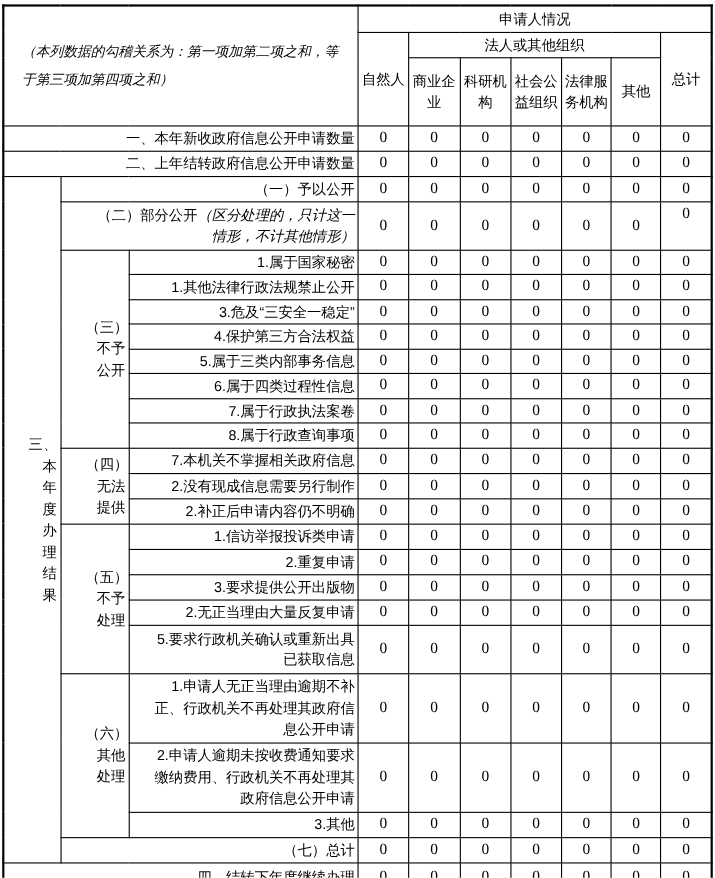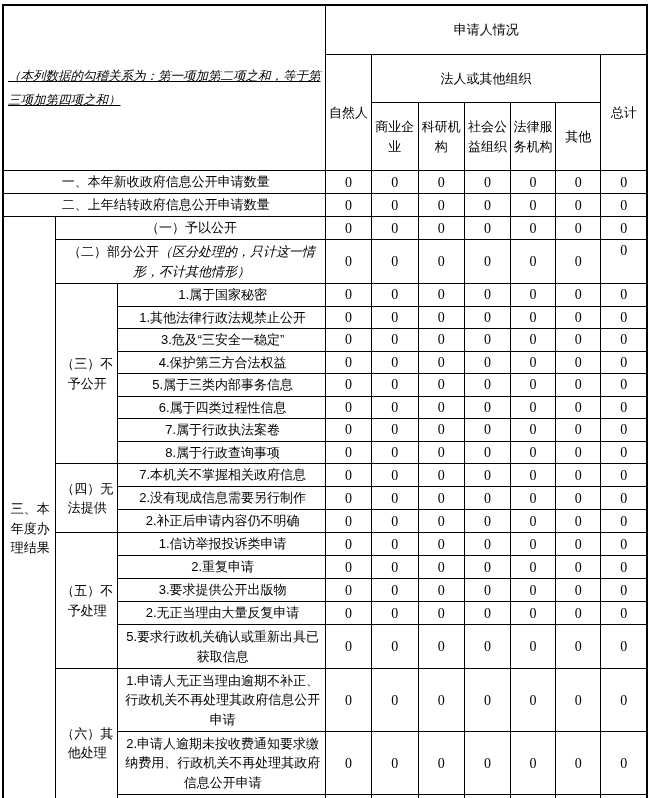--- a/index.html
+++ b/index.html
@@ -15,35 +15,34 @@
   }
   td{
     border:1px solid #000;
     padding:1px 3px;
     font-size:13px;
     line-height:1.5;
     overflow:hidden;
     word-break:break-all;
     vertical-align:middle;
   }
-  td.hdr{text-align:center;padding:14px 1px;}
-  td.lbl{text-align:center;padding-left:5px;}
+  td.hdr{text-align:center;padding:1px 1px;}
+  td.lbl{text-align:right;padding-left:22px;}
   td.num{
     font-family:"Liberation Serif","DejaVu Serif",serif;
     font-size:14px;
     text-align:center;
     padding:0;
   }
   td.vtop{vertical-align:top;}
   td.notecell{
     font-style:italic;
     font-size:12.5px;
     line-height:1.95;
-    padding:2px 4px;
-    text-decoration:underline;
+    padding:2px 16px;
   }
   .inote{font-style:italic;}
   tr.h24{height:24px;}
   tr.h23{height:23px;}
   tr.h62{height:62px;}
   tr.h44{height:44px;}
   tr.h21{height:21px;}
   tr.h63{height:63px;}
   tr.h28{height:28px;}
 </style>

